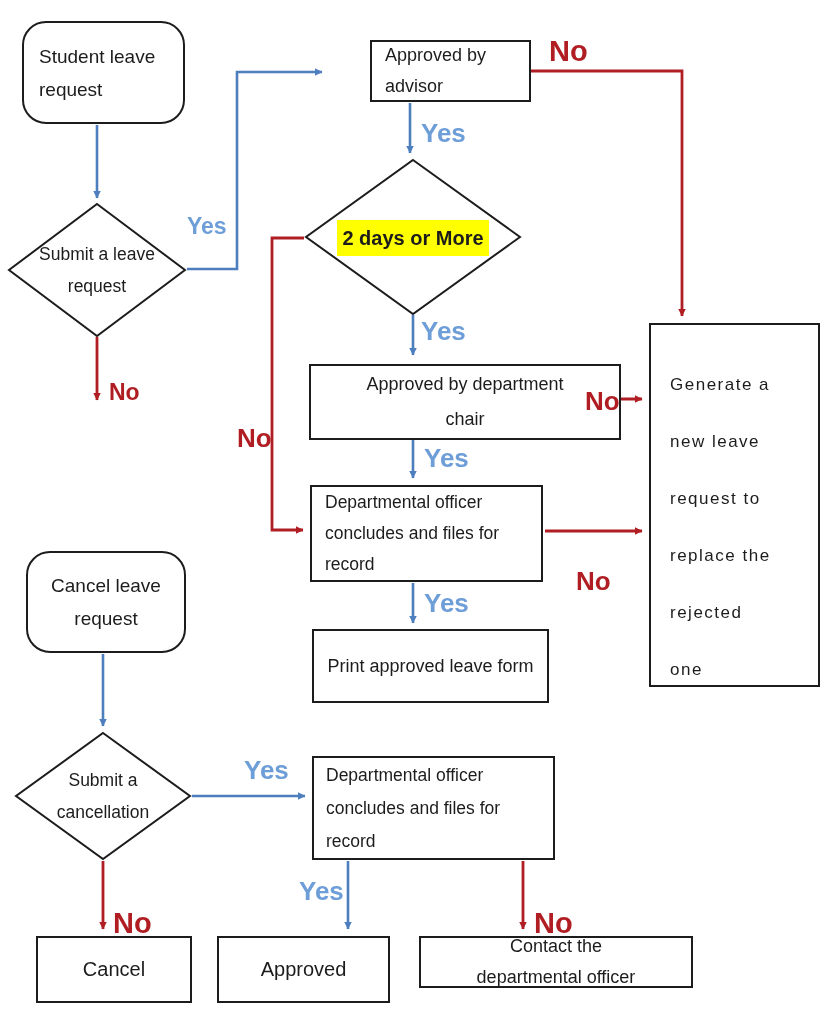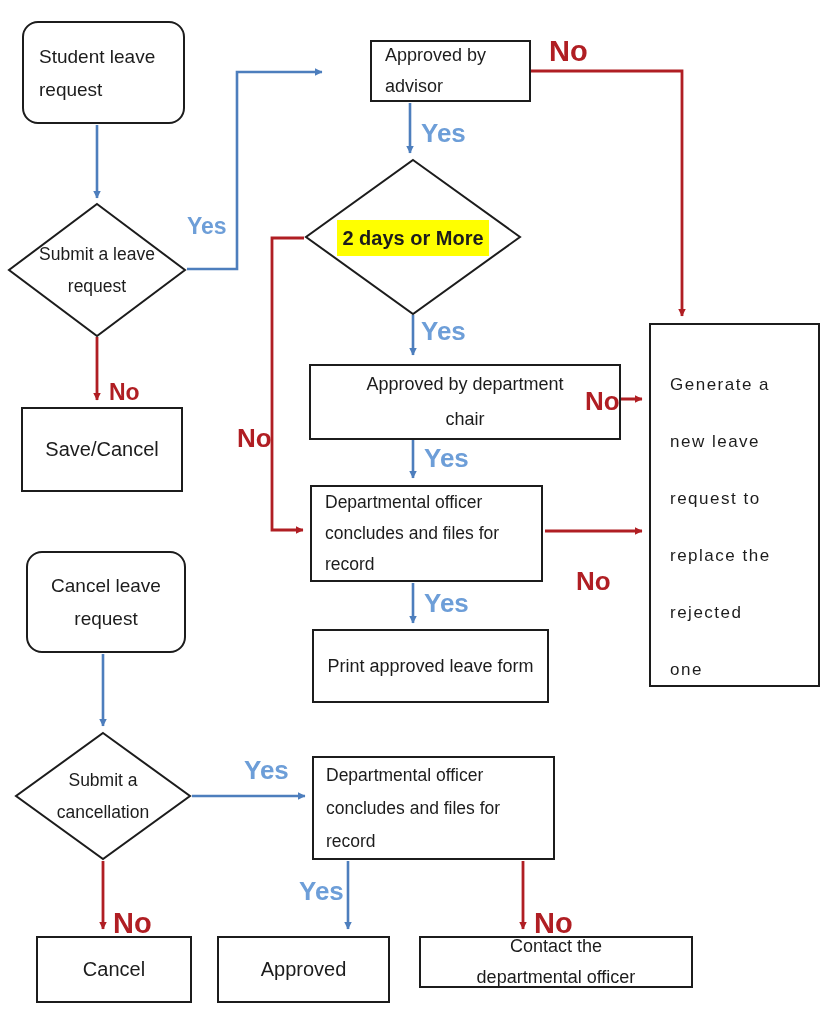--- a/index.html
+++ b/index.html
@@ -26,21 +26,21 @@
     border: 2px solid #1c1c1c;
     background: #ffffff;
     color: #1c1c1c;
     display: flex;
     flex-direction: column;
     justify-content: center;
     font-size: 17.5px;
     line-height: 31px;
   }
   .node span { display: block; }
-  .rounded { border-radius: 16px; }
+  .rounded { border-radius: 24px; }
   .align-left   { align-items: flex-start; text-align: left; }
   .align-center { align-items: center; text-align: center; }
   .dtext {
     position: absolute;
     display: flex;
     flex-direction: column;
     justify-content: center;
     align-items: center;
     text-align: center;
     color: #1c1c1c;
@@ -127,23 +127,20 @@
   <div class="node rounded align-left" id="n-student" style="left:22px; top:21px; width:163px; height:103px;">
     <span>Student leave</span>
     <span>request</span>
   </div>
 
   <div class="node align-left" id="n-advisor" style="left:330px; top:40px; width:161px; height:62px;">
     <span>Approved by</span>
     <span>advisor</span>
   </div>
 
-  <div class="node align-center" id="n-savecancel" style="left:21px; top:407px; width:162px; height:85px;">
-    <span>Save/Cancel</span>
-  </div>
 
   <div class="node align-center" id="n-chair" style="left:309px; top:364px; width:312px; height:76px;">
     <span>Approved by department</span>
     <span>chair</span>
   </div>
 
   <div class="node align-left" id="n-dept1" style="left:310px; top:485px; width:233px; height:97px;">
     <span>Departmental officer</span>
     <span>concludes and files for</span>
     <span>record</span>

